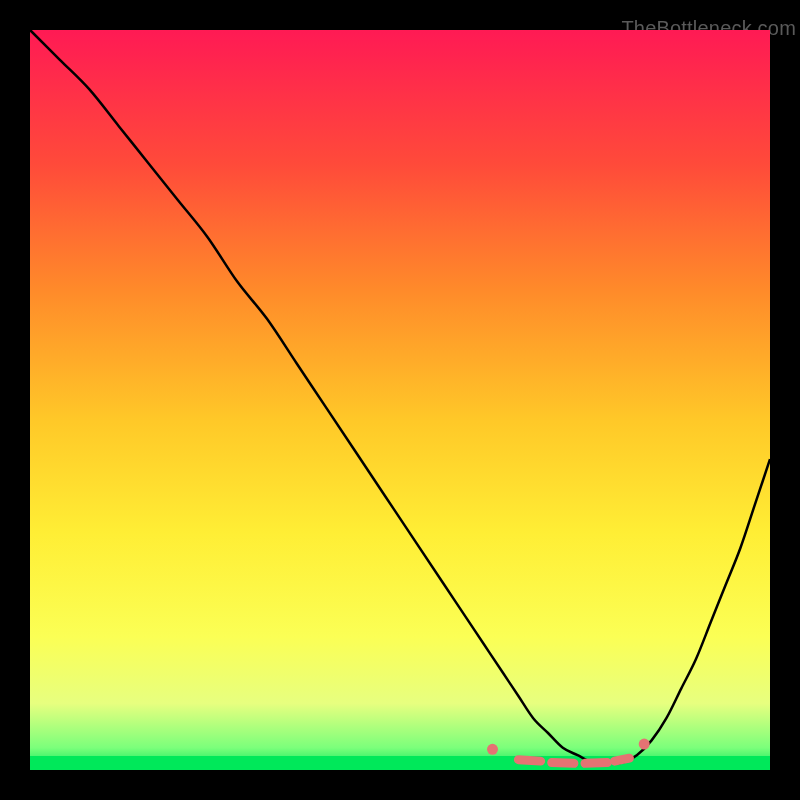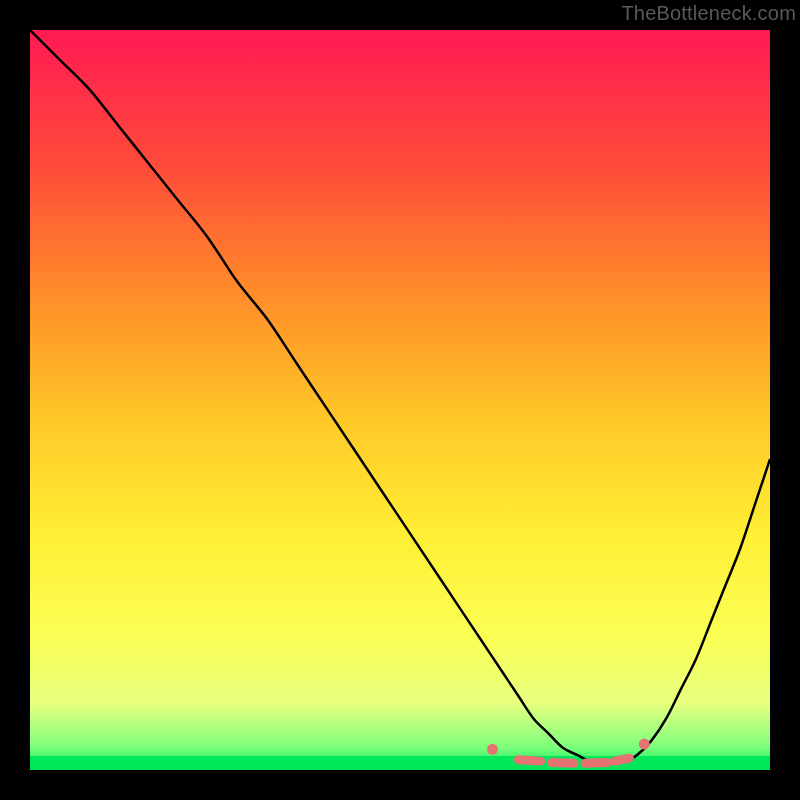--- a/index.html
+++ b/index.html
@@ -45,21 +45,21 @@
   svg.curve {
     position: absolute;
     left: 0;
     top: 0;
     width: 740px;
     height: 740px;
     overflow: visible;
   }
   .watermark {
     position: absolute;
-    top: 2px;
+    top: 17px;
     right: 4px;
     color: #5a5a5a;
     font-size: 20px;
     font-weight: 500;
     letter-spacing: 0.2px;
   }
   .dot {
     fill: #e57373;
   }
   .dash {

